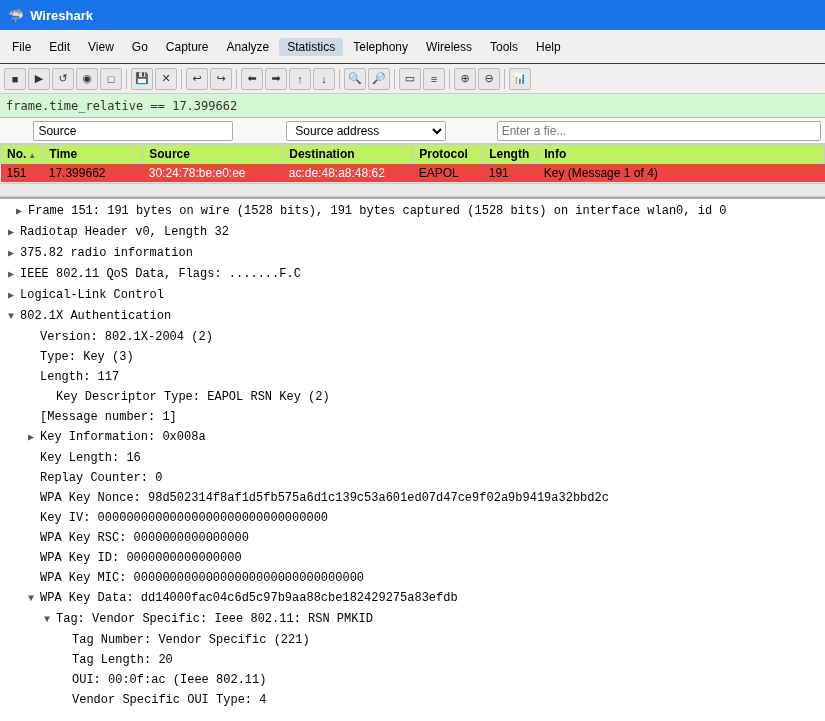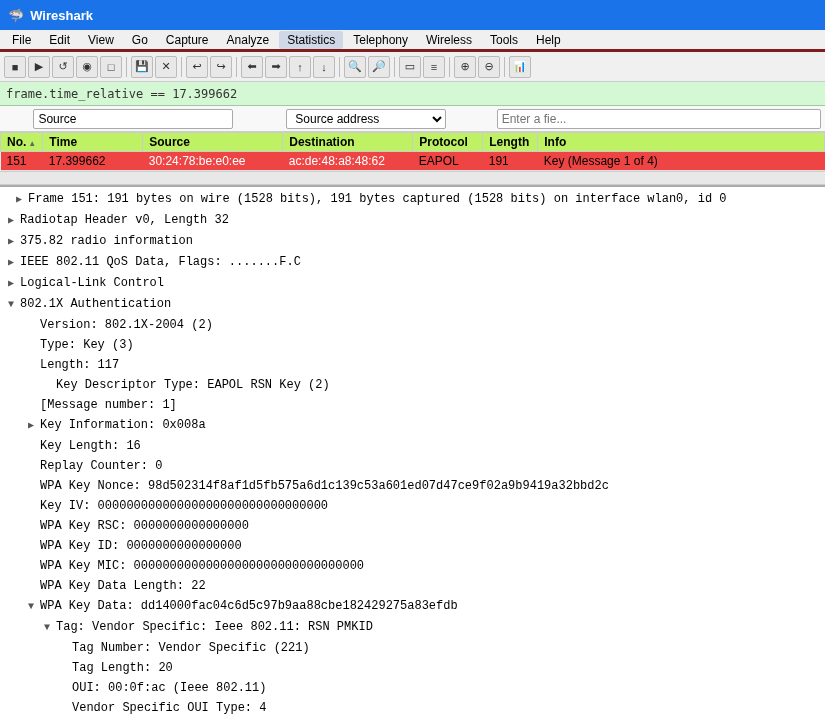--- a/index.html
+++ b/index.html
@@ -21,25 +21,25 @@
       display: flex;
       align-items: center;
       padding: 0 8px;
       font-size: 13px;
       font-weight: bold;
     }
 
     
     #menu-bar {
       background: #f0f0f0;
-      height: 22px;
-      display: flex;
-      align-items: center;
-      padding: 0 4px;
-      border-bottom: 3px solid #7f1d1d;
+      height: 34px;
+      display: flex;
+      align-items: center;
+      padding: 0 4px;
+      border-bottom: 1px solid #7f1d1d;
       gap: 2px;
     }
     .menu-item {
       padding: 2px 8px;
       font-size: 12px;
       cursor: pointer;
       border-radius: 2px;
     }
     .menu-item.active { background: #d0d8e8; }
 
@@ -296,21 +296,20 @@
       <div class="detail-item" style="padding-left: 44px;"><span style="display:inline-block;width:12px;"></span><span>Key Descriptor Type: EAPOL RSN Key (2)</span></div>
       <div class="detail-item" style="padding-left: 28px;"><span style="display:inline-block;width:12px;"></span><span>[Message number: 1]</span></div>
       <div class="detail-item" style="padding-left: 28px;"><span style="display:inline-block;width:12px;font-size:10px;color:#555;">▶ </span><span>Key Information: 0x008a</span></div>
       <div class="detail-item" style="padding-left: 28px;"><span style="display:inline-block;width:12px;"></span><span>Key Length: 16</span></div>
       <div class="detail-item" style="padding-left: 28px;"><span style="display:inline-block;width:12px;"></span><span>Replay Counter: 0</span></div>
       <div class="detail-item" style="padding-left: 28px;"><span style="display:inline-block;width:12px;"></span><span>WPA Key Nonce: 98d502314f8af1d5fb575a6d1c139c53a601ed07d47ce9f02a9b9419a32bbd2c</span></div>
       <div class="detail-item" style="padding-left: 28px;"><span style="display:inline-block;width:12px;"></span><span>Key IV: 00000000000000000000000000000000</span></div>
       <div class="detail-item" style="padding-left: 28px;"><span style="display:inline-block;width:12px;"></span><span>WPA Key RSC: 0000000000000000</span></div>
       <div class="detail-item" style="padding-left: 28px;"><span style="display:inline-block;width:12px;"></span><span>WPA Key ID: 0000000000000000</span></div>
       <div class="detail-item" style="padding-left: 28px;"><span style="display:inline-block;width:12px;"></span><span>WPA Key MIC: 00000000000000000000000000000000</span></div>
-      <div class="detail-item" style="padding-left: 28px;"><span style="display:inline-block;width:12px;"></span><span>WPA Key Data Length: 22</span></div>
       <div class="detail-item" style="padding-left: 28px;"><span style="display:inline-block;width:12px;font-size:10px;color:#555;">▼ </span><span>WPA Key Data: dd14000fac04c6d5c97b9aa88cbe182429275a83efdb</span></div>
       <div class="detail-item" style="padding-left: 44px;"><span style="display:inline-block;width:12px;font-size:10px;color:#555;">▼ </span><span>Tag: Vendor Specific: Ieee 802.11: RSN PMKID</span></div>
       <div class="detail-item" style="padding-left: 60px;"><span style="display:inline-block;width:12px;"></span><span>Tag Number: Vendor Specific (221)</span></div>
       <div class="detail-item" style="padding-left: 60px;"><span style="display:inline-block;width:12px;"></span><span>Tag Length: 20</span></div>
       <div class="detail-item" style="padding-left: 60px;"><span style="display:inline-block;width:12px;"></span><span>OUI: 00:0f:ac (Ieee 802.11)</span></div>
       <div class="detail-item" style="padding-left: 60px;"><span style="display:inline-block;width:12px;"></span><span>Vendor Specific OUI Type: 4</span></div>
       <div class="detail-item" style="padding-left: 60px;"><span style="display:inline-block;width:12px;"></span></div>
     </div>
 </div>
 

